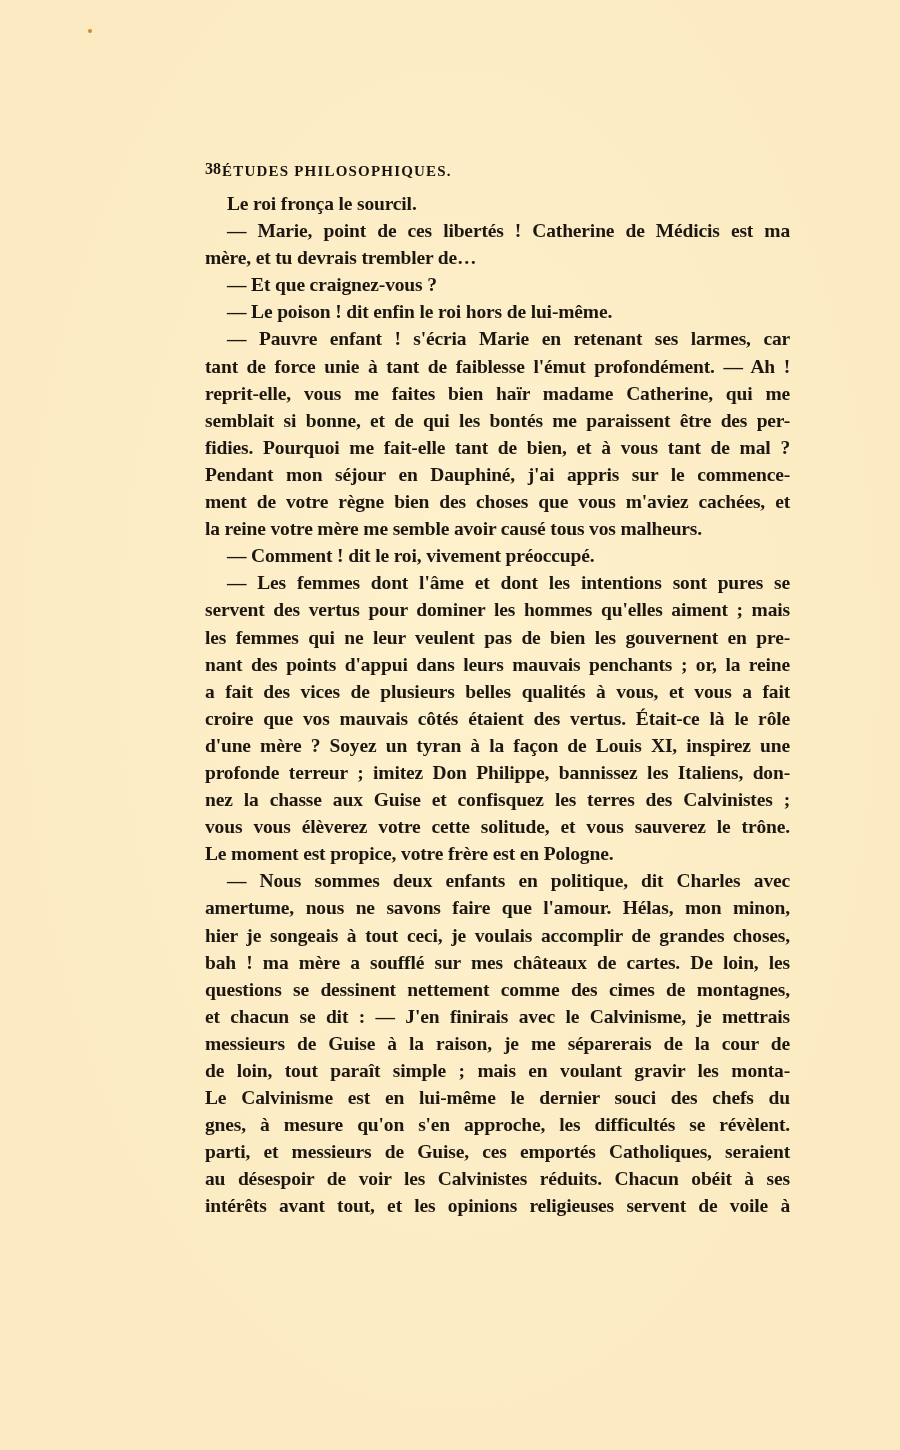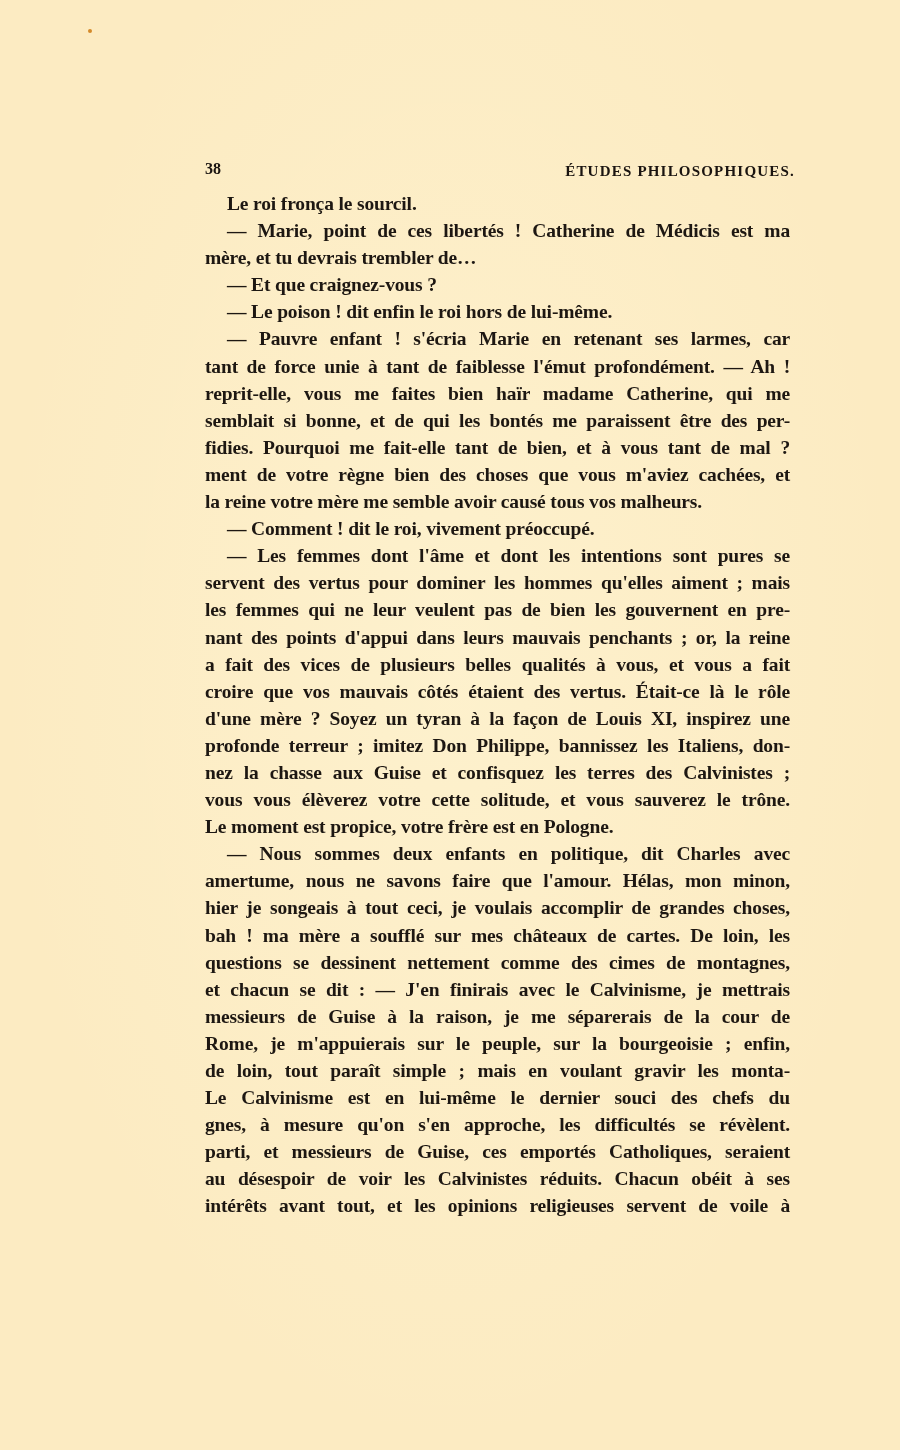--- a/index.html
+++ b/index.html
@@ -41,21 +41,21 @@
     left: 0;
     top: 0;
     font-size: 16px;
     font-weight: bold;
   }
   .running-title {
     position: absolute;
     left: 7px;
     right: 0;
     top: 3px;
-    text-align: right;
+    text-align: left;
     font-size: 15px;
     font-weight: bold;
     letter-spacing: 1.2px;
     padding-left: 10px;
   }
   .body-text {
     position: absolute;
     left: 205px;
     top: 190px;
     width: 585px;
@@ -96,20 +96,21 @@
       <span class="line indent last">Le roi fronça le sourcil.</span>
       <span class="line indent">— Marie, point de ces libertés ! Catherine de Médicis est ma</span>
       <span class="line last">mère, et tu devrais trembler de…</span>
       <span class="line indent last">— Et que craignez-vous ?</span>
       <span class="line indent last">— Le poison ! dit enfin le roi hors de lui-même.</span>
       <span class="line indent">— Pauvre enfant ! s'écria Marie en retenant ses larmes, car</span>
       <span class="line">tant de force unie à tant de faiblesse l'émut profondément. — Ah !</span>
       <span class="line">reprit-elle, vous me faites bien haïr madame Catherine, qui me</span>
       <span class="line">semblait si bonne, et de qui les bontés me paraissent être des per-</span>
       <span class="line">fidies. Pourquoi me fait-elle tant de bien, et à vous tant de mal ?</span>
+      <span class="line">Pendant mon séjour en Dauphiné, j'ai appris sur le commence-</span>
       <span class="line">ment de votre règne bien des choses que vous m'aviez cachées, et</span>
       <span class="line last">la reine votre mère me semble avoir causé tous vos malheurs.</span>
       <span class="line indent last">— Comment ! dit le roi, vivement préoccupé.</span>
       <span class="line indent">— Les femmes dont l'âme et dont les intentions sont pures se</span>
       <span class="line">servent des vertus pour dominer les hommes qu'elles aiment ; mais</span>
       <span class="line">les femmes qui ne leur veulent pas de bien les gouvernent en pre-</span>
       <span class="line">nant des points d'appui dans leurs mauvais penchants ; or, la reine</span>
       <span class="line">a fait des vices de plusieurs belles qualités à vous, et vous a fait</span>
       <span class="line">croire que vos mauvais côtés étaient des vertus. Était-ce là le rôle</span>
       <span class="line">d'une mère ? Soyez un tyran à la façon de Louis XI, inspirez une</span>
@@ -117,21 +118,20 @@
       <span class="line">nez la chasse aux Guise et confisquez les terres des Calvinistes ;</span>
       <span class="line">vous vous élèverez votre cette solitude, et vous sauverez le trône.</span>
       <span class="line last">Le moment est propice, votre frère est en Pologne.</span>
       <span class="line indent">— Nous sommes deux enfants en politique, dit Charles avec</span>
       <span class="line">amertume, nous ne savons faire que l'amour. Hélas, mon minon,</span>
       <span class="line">hier je songeais à tout ceci, je voulais accomplir de grandes choses,</span>
       <span class="line">bah ! ma mère a soufflé sur mes châteaux de cartes. De loin, les</span>
       <span class="line">questions se dessinent nettement comme des cimes de montagnes,</span>
       <span class="line">et chacun se dit : — J'en finirais avec le Calvinisme, je mettrais</span>
       <span class="line">messieurs de Guise à la raison, je me séparerais de la cour de</span>
-      <span class="line">Rome, je m'appuierais sur le peuple, sur la bourgeoisie ; enfin,</span>
       <span class="line">de loin, tout paraît simple ; mais en voulant gravir les monta-</span>
       <span class="line">Le Calvinisme est en lui-même le dernier souci des chefs du</span>
       <span class="line">gnes, à mesure qu'on s'en approche, les difficultés se révèlent.</span>
       <span class="line">parti, et messieurs de Guise, ces emportés Catholiques, seraient</span>
       <span class="line">au désespoir de voir les Calvinistes réduits. Chacun obéit à ses</span>
       <span class="line">intérêts avant tout, et les opinions religieuses servent de voile à</span>
     </div>
 </div>
 
 </body></html>

